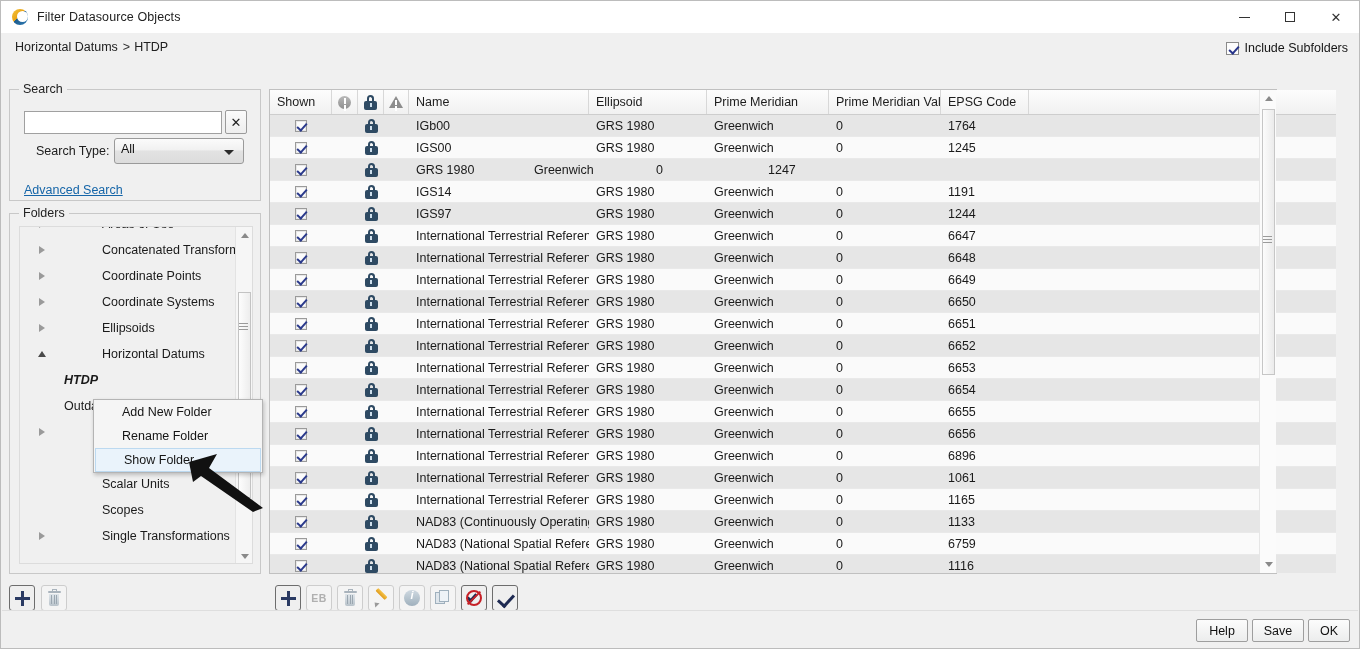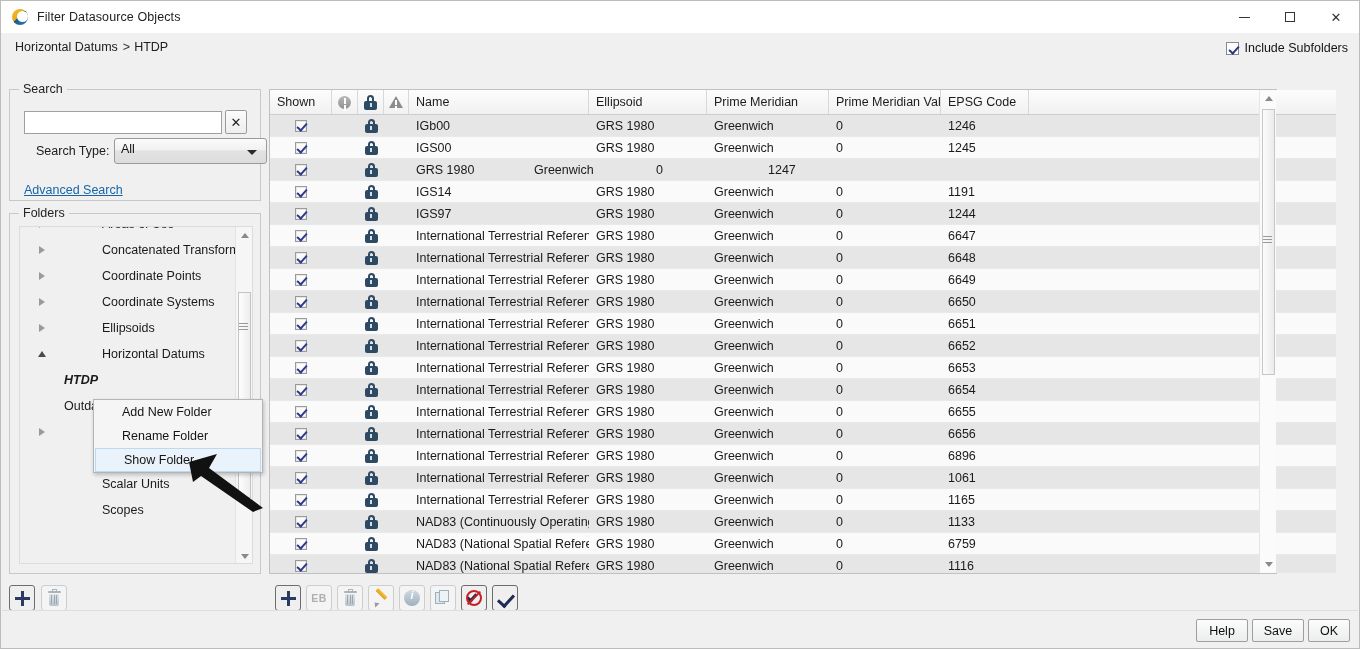--- a/index.html
+++ b/index.html
@@ -137,21 +137,21 @@
     border: 1px solid #9a9a9a; border-radius: 2px;
     display: flex; align-items: center; justify-content: center;
     font-size: 13px; color: #222;
   }
   .stype-label {
     position: absolute; left: 26px; top: 54px;
     font-size: 12.5px; color: #202020;
   }
   .combo {
     position: absolute; left: 104px; top: 48px;
-    width: 153px; height: 26px;
+    width: 130px; height: 26px;
     background: linear-gradient(#fbfbfb 0%,#f1f1f1 45%,#e2e2e2 50%,#dcdcdc 100%);
     border: 1px solid #9a9a9a; border-radius: 3px;
   }
   .combo .val {
     position: absolute; left: 6px; top: 3px; font-size: 12.5px; color: #111;
   }
   .combo .arw {
     position: absolute; right: 9px; top: 11px;
     width: 0; height: 0;
     border-left: 5px solid transparent;
@@ -558,20 +558,26 @@
               <span class="tlbl">Prime Meridians</span>
             </div>
             <div class="tnode">
               <span class="tw"></span>
               <span class="tlbl">Scalar Units</span>
             </div>
             <div class="tnode">
               <span class="tw"></span>
               <span class="tlbl">Scopes</span>
             </div>
+            <div class="tnode">
+              <span class="tw">
+                <span class="tri-r"></span>
+              </span>
+              <span class="tlbl">Single Transformations</span>
+            </div>
           </div>
         <div class="treescroll">
           <div class="arrowup">
               <span class="tri-up-s"></span>
             </div>
           <div class="thumb"></div>
           <div class="grip">
               <i></i>
               <i></i>
               <i></i>
@@ -666,21 +672,21 @@
           <div class="td" style="width: 118px;">
             <span>GRS 1980</span>
           </div>
           <div class="td" style="width: 122px;">
             <span>Greenwich</span>
           </div>
           <div class="td" style="width: 112px;">
             <span>0</span>
           </div>
           <div class="td" style="width: 88px;">
-            <span>1246</span>
+            <span>1764</span>
           </div>
           <div class="td" style="width: 300px; border-right: none;"></div>
         </div>
         <div class="trow even">
           <div class="td ctr" style="width: 62px;">
             <span class="cbx tbl checked"></span>
           </div>
           <div class="td" style="width: 26px;"></div>
           <div class="td ctr" style="width: 26px;">
             <span class="lockico">

